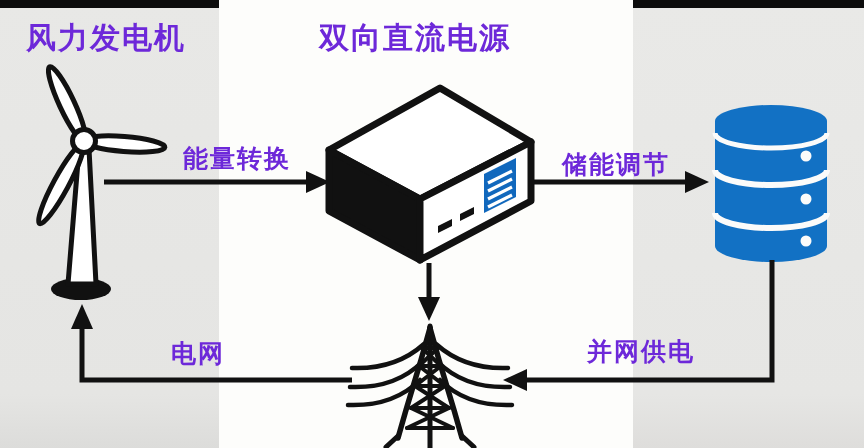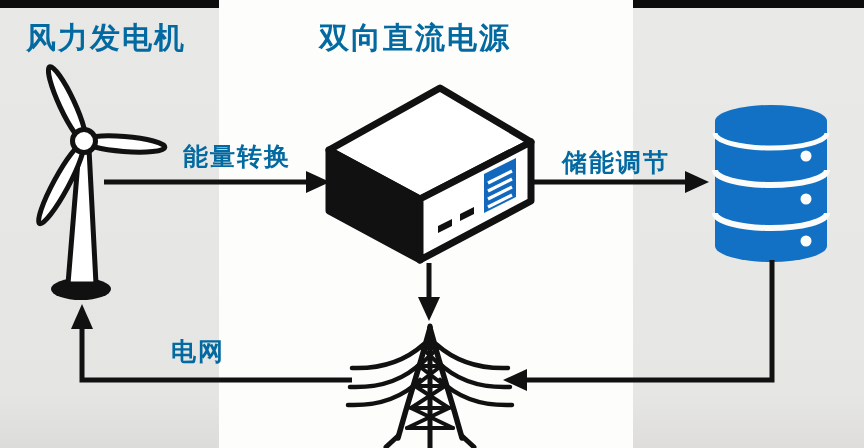--- a/index.html
+++ b/index.html
@@ -10,24 +10,24 @@
   }
   .panel{position:absolute;top:0;bottom:0;}
   .panel.left{left:0;width:219px;background:linear-gradient(180deg,#e8e8e6 0%,#e5e5e3 88%,#dcdcda 100%);}
   .panel.right{left:633px;width:231px;background:linear-gradient(180deg,#e9e9e7 0%,#e6e6e4 88%,#dedddb 100%);}
   .topbar{position:absolute;top:0;height:8px;background:#0c0c0c;}
   .topbar.left{left:0;width:219px;}
   .topbar.right{left:633px;width:231px;}
   svg.gfx{position:absolute;left:0;top:0;display:block;}
   .lbl{
     position:absolute;transform:translateX(-50%);
-    white-space:nowrap;color:#0369a1;font-weight:600;line-height:1;
+    white-space:nowrap;color:#6d28d9;font-weight:600;line-height:1;
   }
   .title{font-size:30px;letter-spacing:2px;}
-  .flowlbl{font-size:25px;letter-spacing:2px;font-family:Liberation Mono, monospace;}
+  .flowlbl{font-size:25px;letter-spacing:2px;}
 </style>
 </head>
 <body>
 
 <div class="stage">
 
   <div class="panel left"></div>
   <div class="panel right"></div>
   <div class="topbar left"></div>
   <div class="topbar right"></div>
@@ -122,14 +122,15 @@
       </g>
     </g>
   </svg>
 
   <div class="lbl title" style="left:106px;top:23px">风力发电机</div>
   <div class="lbl title" style="left:415px;top:23px">双向直流电源</div>
 
   <div class="lbl flowlbl" style="left:237px;top:146px">能量转换</div>
   <div class="lbl flowlbl" style="left:616px;top:152px">储能调节</div>
   <div class="lbl flowlbl" style="left:198px;top:341px">电网</div>
+  <div class="lbl flowlbl" style="left:641px;top:339px">并网供电</div>
 
 </div>
 
 </body></html>

